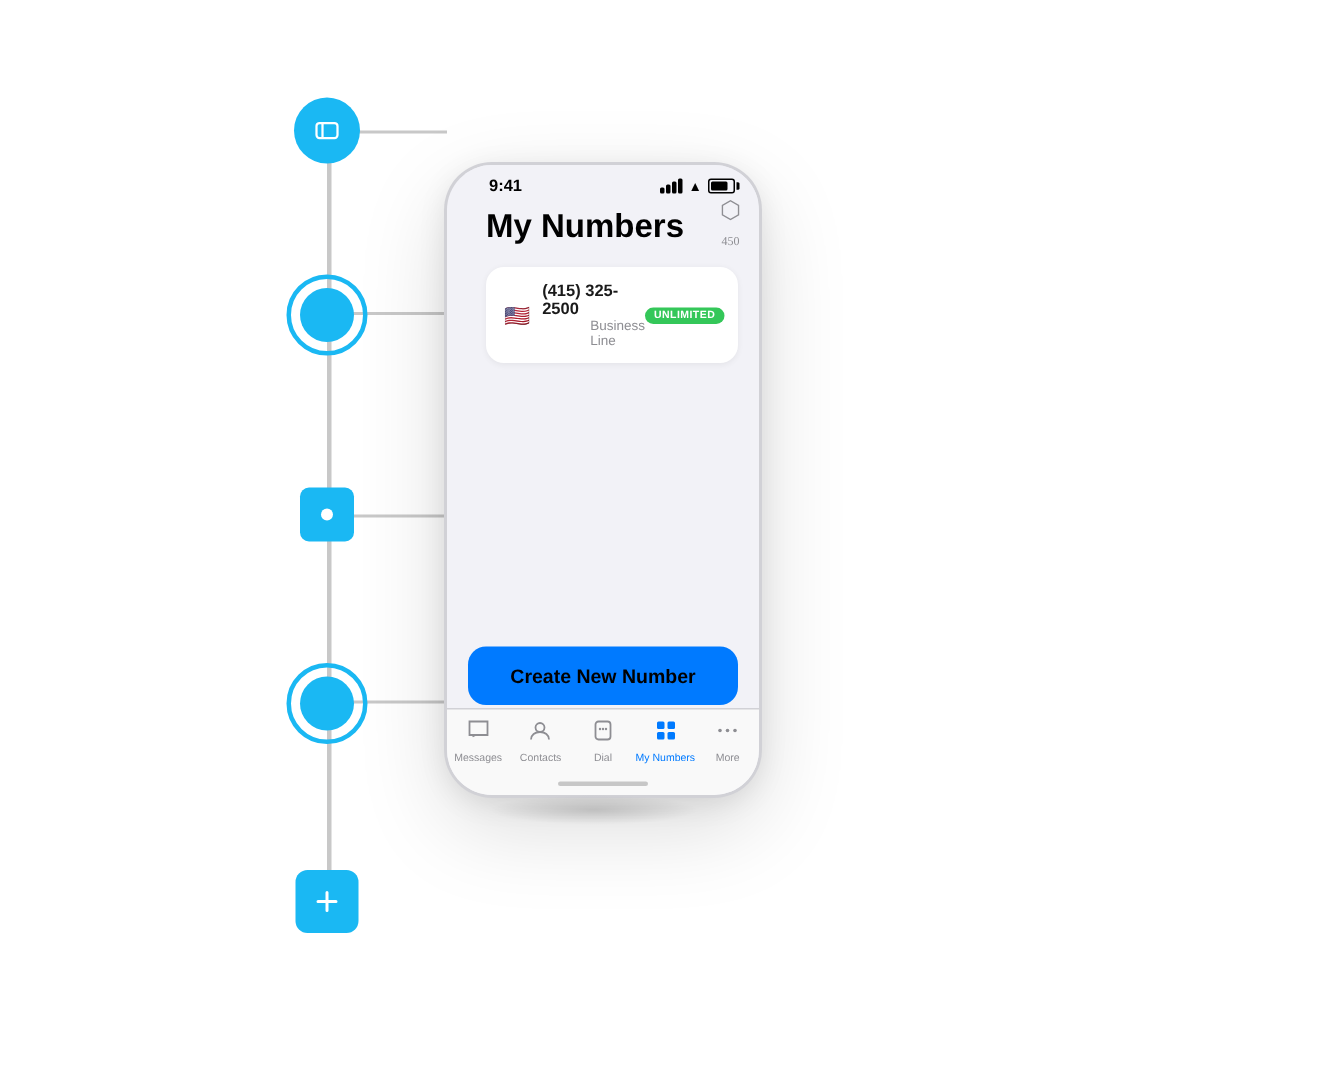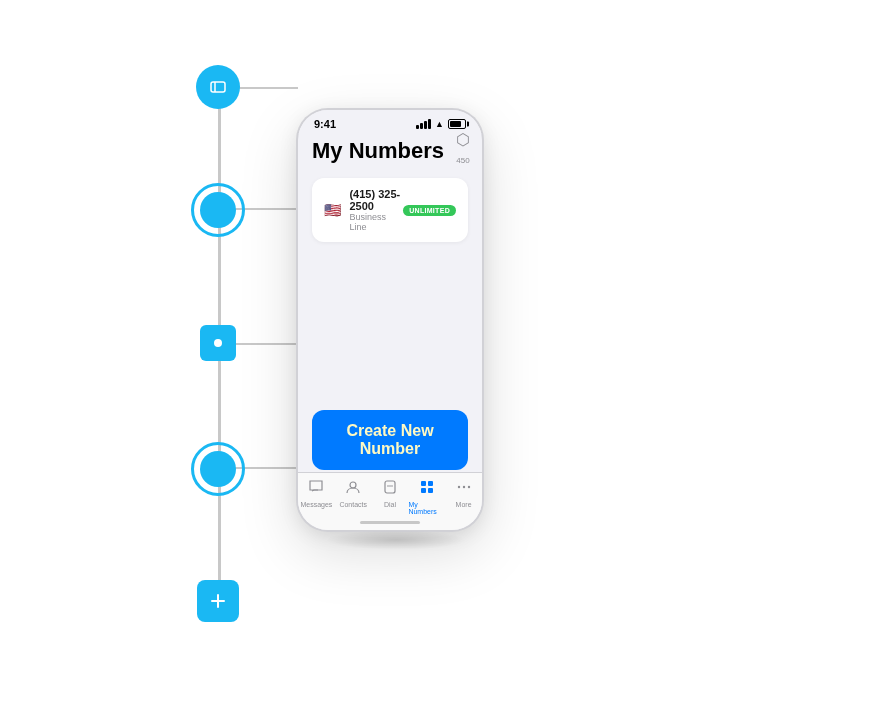--- a/index.html
+++ b/index.html
@@ -77,30 +77,31 @@
     .phone-wrapper {
       position: absolute;
       left: 298px;
       top: 110px;
       width: 196px;
       height: 420px;
       z-index: 10;
     }
 
     .phone-frame {
-      width: 184px;
+      width: 208px;
       height: 420px;
       background: #f2f2f7;
       border-radius: 30px;
       box-shadow:
         0 0 0 2px #d1d1d6,
         0 20px 60px rgba(0,0,0,0.15),
         0 4px 20px rgba(0,0,0,0.1);
       overflow: hidden;
       position: relative;
+      padding-left: 12px;
     }
 
     
     .status-bar {
       display: flex;
       justify-content: space-between;
       align-items: center;
       padding: 8px 16px 4px;
       background: #f2f2f7;
     }
@@ -175,20 +176,21 @@
 
     .credits-icon {
       font-size: 16px;
       color: #8e8e93;
       display: block;
     }
 
     .credits-count {
       font-size: 8px;
       color: #8e8e93;
+      font-family: Liberation Serif, serif;
     }
 
     
     .phone-content {
       padding: 0 14px;
     }
 
     .page-title {
       font-size: 22px;
       font-weight: 700;
@@ -222,44 +224,45 @@
 
     .phone-number {
       font-size: 11px;
       font-weight: 600;
       color: #1a1a1a;
     }
 
     .number-label {
       font-size: 9px;
       color: #8e8e93;
+      margin-left: 32px;
     }
 
     .unlimited-badge {
       background: #34c759;
       color: white;
       font-size: 7px;
       font-weight: 700;
       padding: 2px 6px;
       border-radius: 10px;
       letter-spacing: 0.3px;
     }
 
     
     .create-btn {
       position: absolute;
       bottom: 60px;
       left: 14px;
       right: 14px;
       background: #007aff;
-      color: #fef9c3;
+      color: #000000;
       border: none;
       border-radius: 12px;
       padding: 12px;
-      font-size: 16px;
+      font-size: 13px;
       font-weight: 600;
       text-align: center;
       cursor: pointer;
     }
 
     
     .tab-bar {
       position: absolute;
       bottom: 0;
       left: 0;

